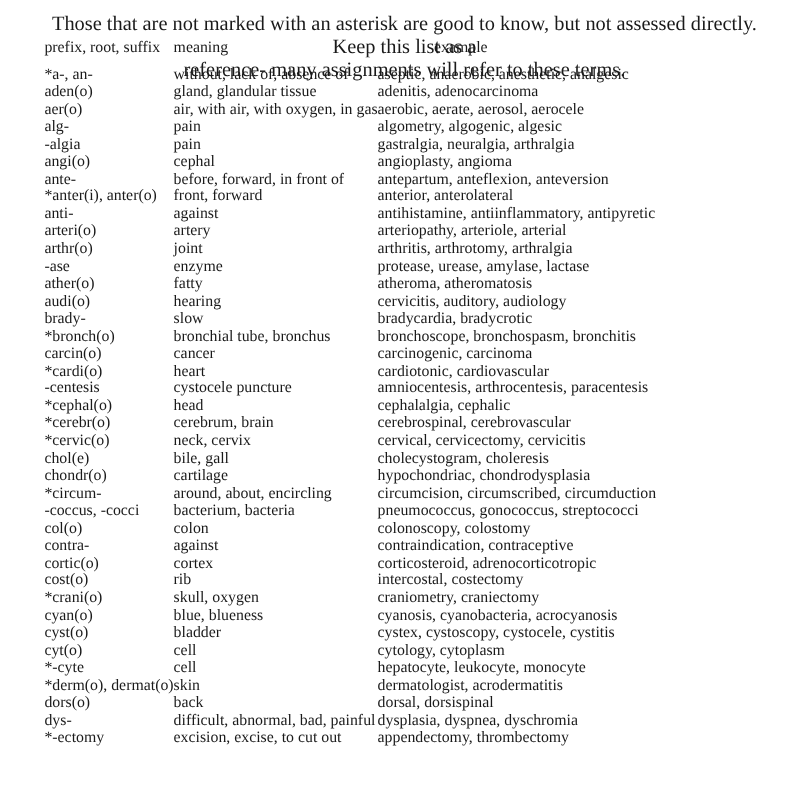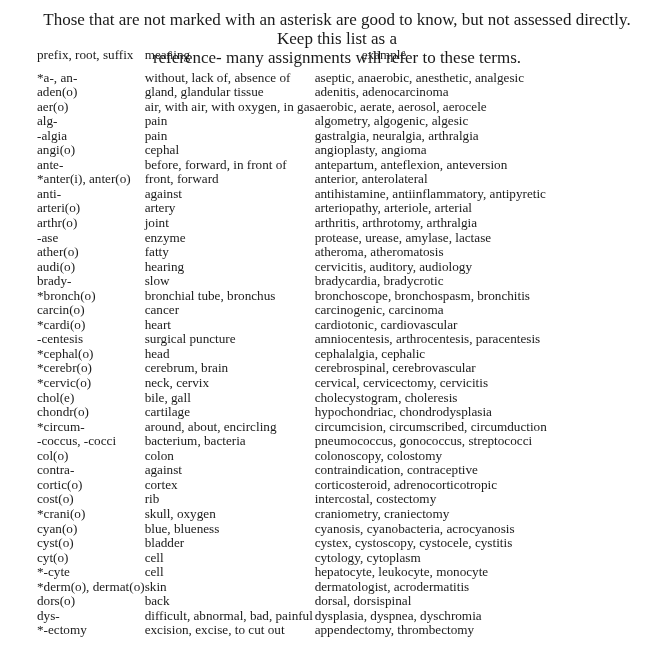--- a/index.html
+++ b/index.html
@@ -34,21 +34,21 @@
     font-size: 17px;
     line-height: 19px;
     text-align: center;
     white-space: pre-wrap;
   }
 
   
   .term-table {
     position: absolute;
     left: 37px;
-    top: 48px;
+    top: 32px;
     width: 615px;
     border-collapse: collapse;
     font-size: 13.2px;
     line-height: 14.55px;
   }
   .term-table td,
   .term-table th {
     padding: 0;
     margin: 0;
     vertical-align: top;
@@ -188,21 +188,21 @@
           <td class="bleed"><span>cancer</span></td>
           <td class="bleed"><span>carcinogenic, carcinoma</span></td>
         </tr>
         <tr>
           <td class="bleed"><span>*cardi(o)</span></td>
           <td class="bleed"><span>heart</span></td>
           <td class="bleed"><span>cardiotonic, cardiovascular</span></td>
         </tr>
         <tr>
           <td class="bleed"><span>-centesis</span></td>
-          <td class="bleed"><span>surgical puncture</span></td>
+          <td class="bleed"><span>cystocele puncture</span></td>
           <td class="bleed"><span>amniocentesis, arthrocentesis, paracentesis</span></td>
         </tr>
         <tr>
           <td class="bleed"><span>*cephal(o)</span></td>
           <td class="bleed"><span>head</span></td>
           <td class="bleed"><span>cephalalgia, cephalic</span></td>
         </tr>
         <tr>
           <td class="bleed"><span>*cerebr(o)</span></td>
           <td class="bleed"><span>cerebrum, brain</span></td>

